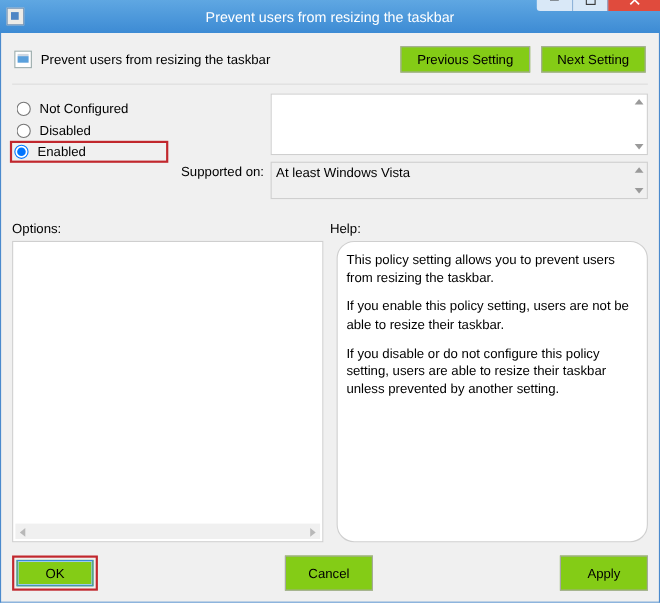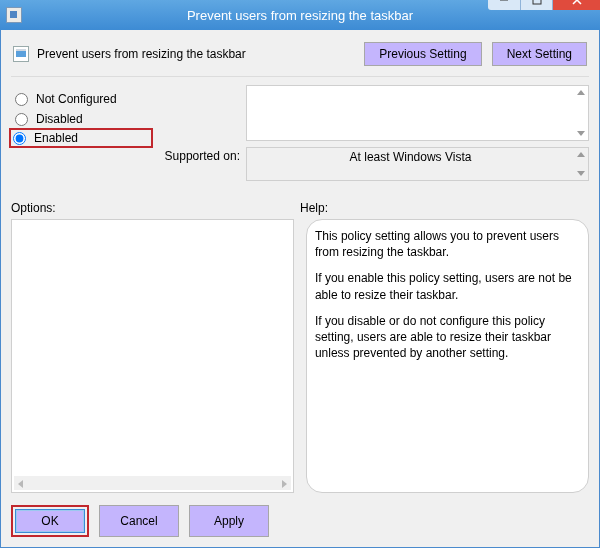--- a/index.html
+++ b/index.html
@@ -88,21 +88,21 @@
     border:1px solid #9aa;
     background:#fff;
   }
   .policy-icon svg { display:block; }
   .header-row .nav-buttons {
     margin-left: auto;
     display: flex;
     gap: 10px;
   }
   button.win {
-    background: #c4b5fd;
+    background: #84cc16;
     border: 1px solid #a7a7a7;
     padding: 4px 14px;
     font: inherit;
     min-width: 80px;
     cursor: default;
   }
   .divider {
     border-top: 1px solid #dcdcdc;
     margin: 4px 0 8px 0;
   }
@@ -114,21 +114,20 @@
     column-gap: 0;
     row-gap: 6px;
   }
   .radios {
     grid-row: 1 / span 3;
     grid-column: 1;
     padding-top: 4px;
   }
   .radio-row {
     display: flex;
-    align-items: center;
     gap: 4px;
     padding: 3px 2px;
   }
   .radio-row.highlight {
     border: 2px solid #c1272d;
     padding: 1px 0;
     margin: -1px -2px;
   }
   input[type=radio] { margin: 0 4px 0 2px; }
   .lbl {
@@ -137,21 +136,20 @@
     padding-top: 2px;
   }
   .comment-box, .supported-box {
     background: #fff;
     border: 1px solid #cfcfcf;
     position: relative;
     padding: 2px 18px 19px 4px;
     font: inherit;
     resize: none;
     overflow: hidden;
-    text-align: center;
   }
   .comment-box { height: 56px; grid-column:3; }
   .supported-box { height: 34px; background:#f0f0f0; grid-column:3; }
   .scroll-arrows::before, .scroll-arrows::after {
     content: "";
     position: absolute;
     right: 3px;
     width: 0; height: 0;
     border-left: 4px solid transparent;
     border-right: 4px solid transparent;
@@ -194,21 +192,21 @@
     content:""; position:absolute; top:4px;
     width:0;height:0;
     border-top:4px solid transparent;
     border-bottom:4px solid transparent;
   }
   .pane.options .scrollbar-stub::before { left:4px;  border-right:5px solid #b8b8b8; }
   .pane.options .scrollbar-stub::after  { right:4px; border-left:5px solid #b8b8b8; }
   
   .footer {
     display: flex;
-    justify-content: flex-start;
+    justify-content: space-between;
     gap: 10px;
     padding-top: 12px;
   }
   .footer .ok-wrap {
     border: 2px solid #c1272d;
     padding: 2px;
     display: inline-flex;
   }
   button.win.ok {
     border: 1px solid #3a8ad6;

